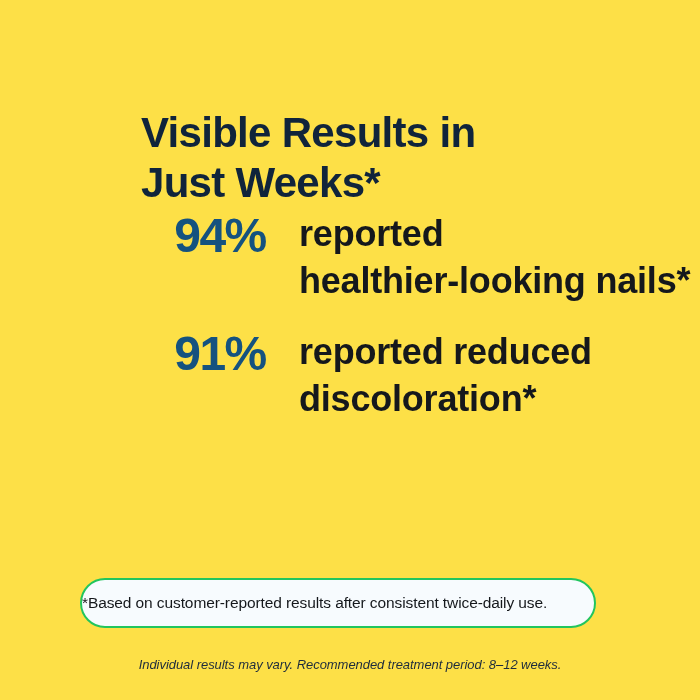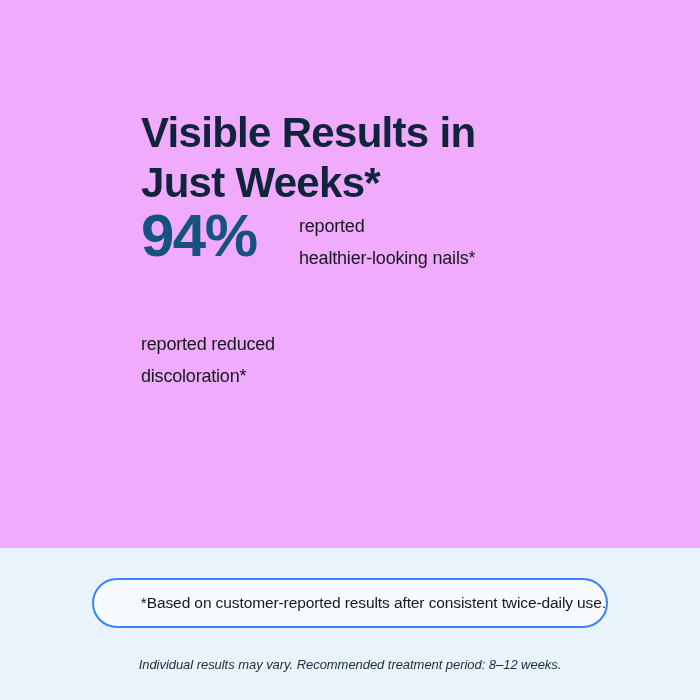--- a/index.html
+++ b/index.html
@@ -9,22 +9,22 @@
   body {
     width: 700px;
     height: 700px;
     background: #e9f3fb;
     font-family: "Liberation Sans", sans-serif;
     overflow: hidden;
   }
   .canvas {
     position: relative;
     width: 700px;
-    height: 548px;
-    background: #f0abfc;
+    height: 700px;
+    background: #fde047;
     box-sizing: border-box;
   }
 
   
   .headline {
     position: absolute;
     left: 141px;
     top: 80px;
     width: 470px;
     font-size: 42px;
@@ -46,53 +46,53 @@
     position: relative;
     height: 118px;
     display: flex;
     align-items: flex-start;
     padding-left: 141px;
     box-sizing: border-box;
   }
   .stat-value {
     width: 158px;
     flex: 0 0 158px;
-    font-size: 60px;
+    font-size: 48px;
     font-weight: 700;
     line-height: 72px;
     letter-spacing: -1.5px;
     color: #15527f;
-    text-align: left;
+    text-align: center;
     margin-top: -4px;
   }
   .stat-label {
     flex: 1 1 auto;
-    font-size: 18px;
-    line-height: 32px;
-    font-weight: 400;
+    font-size: 36px;
+    line-height: 47px;
+    font-weight: 700;
     color: #15181c;
     letter-spacing: -0.2px;
     white-space: pre-line;
     padding-top: 6px;
   }
 
   
   .footnote-pill {
     position: absolute;
-    left: 92px;
+    left: 80px;
     top: 578px;
     width: 516px;
     height: 50px;
     box-sizing: border-box;
-    border: 2px solid #3b82f6;
+    border: 2px solid #22c55e;
     border-radius: 26px;
     background: #f7fbfe;
     display: flex;
     align-items: center;
-    justify-content: flex-end;
+    justify-content: flex-start;
   }
   .footnote-pill-text {
     font-size: 15.5px;
     line-height: 20px;
     color: #15181c;
     letter-spacing: -0.1px;
     text-align: center;
   }
 
   
@@ -119,20 +119,21 @@
 
   <div class="stats">
 
     <div class="stat-row">
       <div class="stat-value">94%</div>
       <div class="stat-label">reported
 healthier-looking nails*</div>
     </div>
 
     <div class="stat-row">
+      <div class="stat-value">91%</div>
       <div class="stat-label">reported reduced
 discoloration*</div>
     </div>
 
 
   </div>
 
   <div class="footnote-pill">
     <span class="footnote-pill-text">*Based on customer-reported results after consistent twice-daily use.</span>
   </div>

